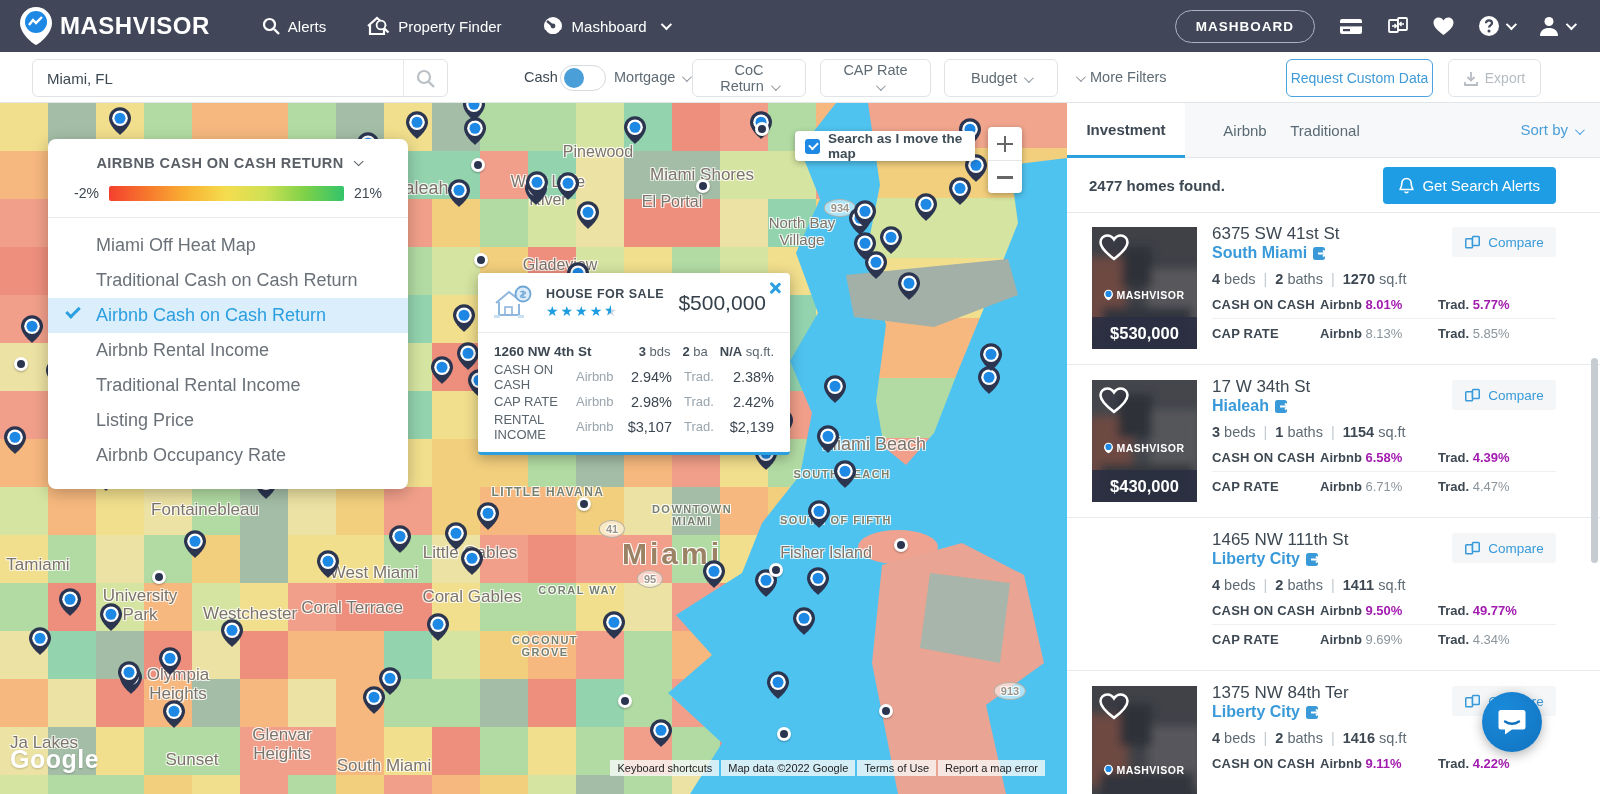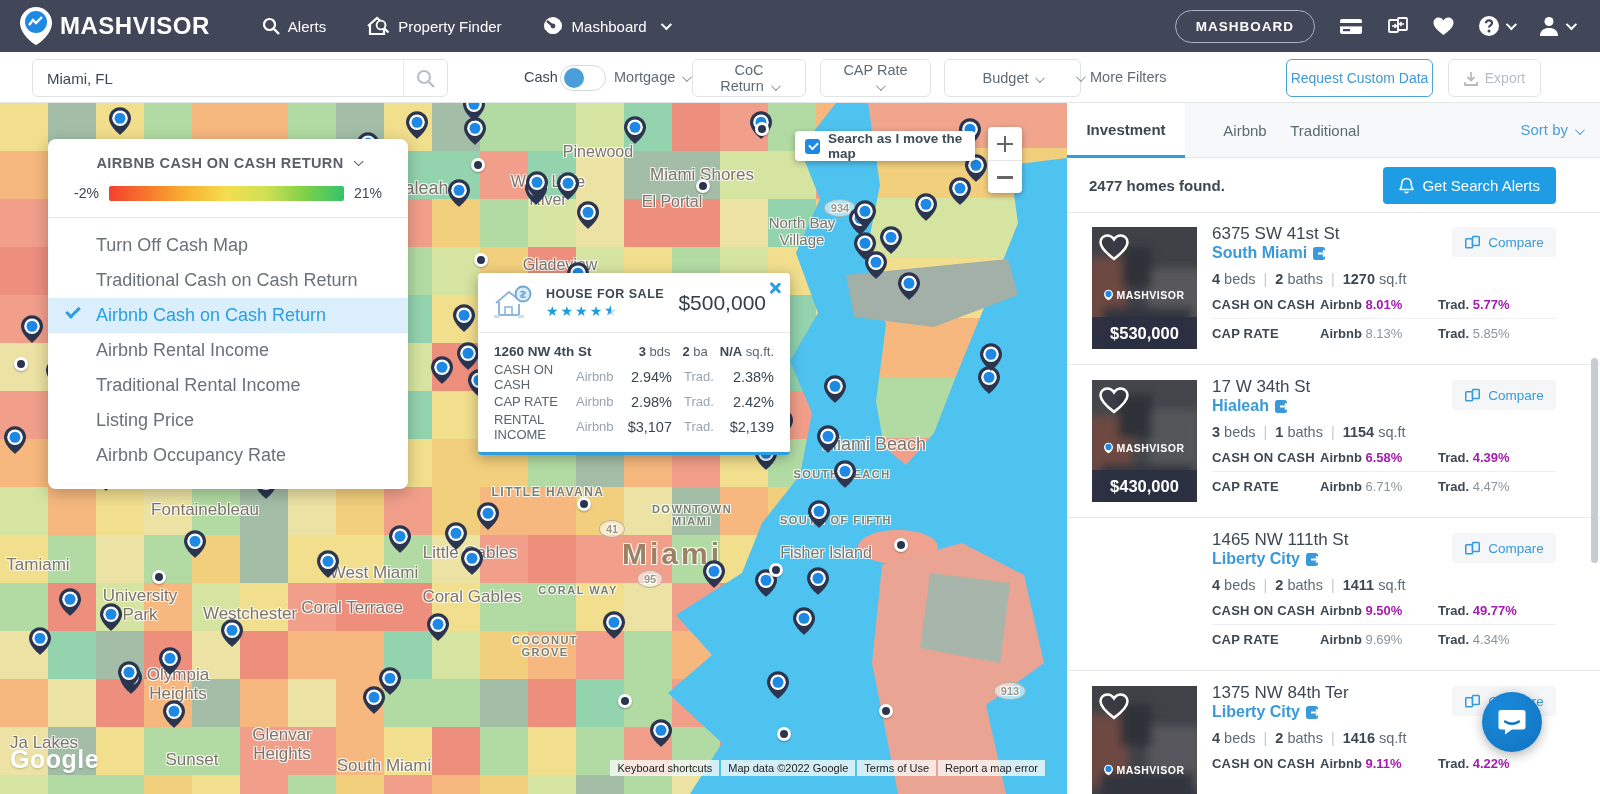--- a/index.html
+++ b/index.html
@@ -223,21 +223,21 @@
           </svg>
       </span>
     </div>
     <span class="fb-label" style="left:524px;">Cash</span>
     <div id="toggle">
         <div class="knob"></div>
       </div>
     <span class="fb-drop" style="left:614px;"><span>Mortgage</span><span class="sm-chev"></span></span>
     <button class="fb-btn" style="left:692px;width:114px;"><span>CoC Return</span><span class="sm-chev"></span></button>
     <button class="fb-btn" style="left:820px;width:111px;"><span>CAP Rate</span><span class="sm-chev"></span></button>
-    <button class="fb-btn" style="left:944px;width:137px;"><span>Budget</span><span class="sm-chev"></span></button>
+    <button class="fb-btn" style="left:944px;width:114px;"><span>Budget</span><span class="sm-chev"></span></button>
     <span class="fb-drop" style="left:1076px;"><span class="sm-chev pre"></span><span>More Filters</span></span>
     <button id="req-btn">Request Custom Data</button>
     <button id="exp-btn">
       <svg width="14" height="15" viewBox="0 0 14 15">
           <path d="M7 1 V9 M3.5 6 L7 9.5 L10.5 6" stroke="#b6bcc2" stroke-width="1.8" fill="none"></path>
           <path d="M1 11 V14 H13 V11" stroke="#b6bcc2" stroke-width="1.8" fill="none"></path>
         </svg>
       <span>Export</span>
     </button>
   </div>
@@ -1092,21 +1092,21 @@
           <span class="sm-chev"></span>
       </div>
       <div id="heat-legend">
         <span class="minmax">-2%</span>
         <div id="legend-bar"></div>
         <span class="minmax">21%</span>
       </div>
       <div id="heat-divider"></div>
       <div id="heat-opts">
         <div class="heat-opt">
-            <span>Turn Off Cash Map</span>
+            <span>Miami Off Heat Map</span>
           </div>
         <div class="heat-opt">
             <span>Traditional Cash on Cash Return</span>
           </div>
         <div class="heat-opt sel">
             <span class="check"></span>
             <span>Airbnb Cash on Cash Return</span>
           </div>
         <div class="heat-opt">
             <span>Airbnb Rental Income</span>

